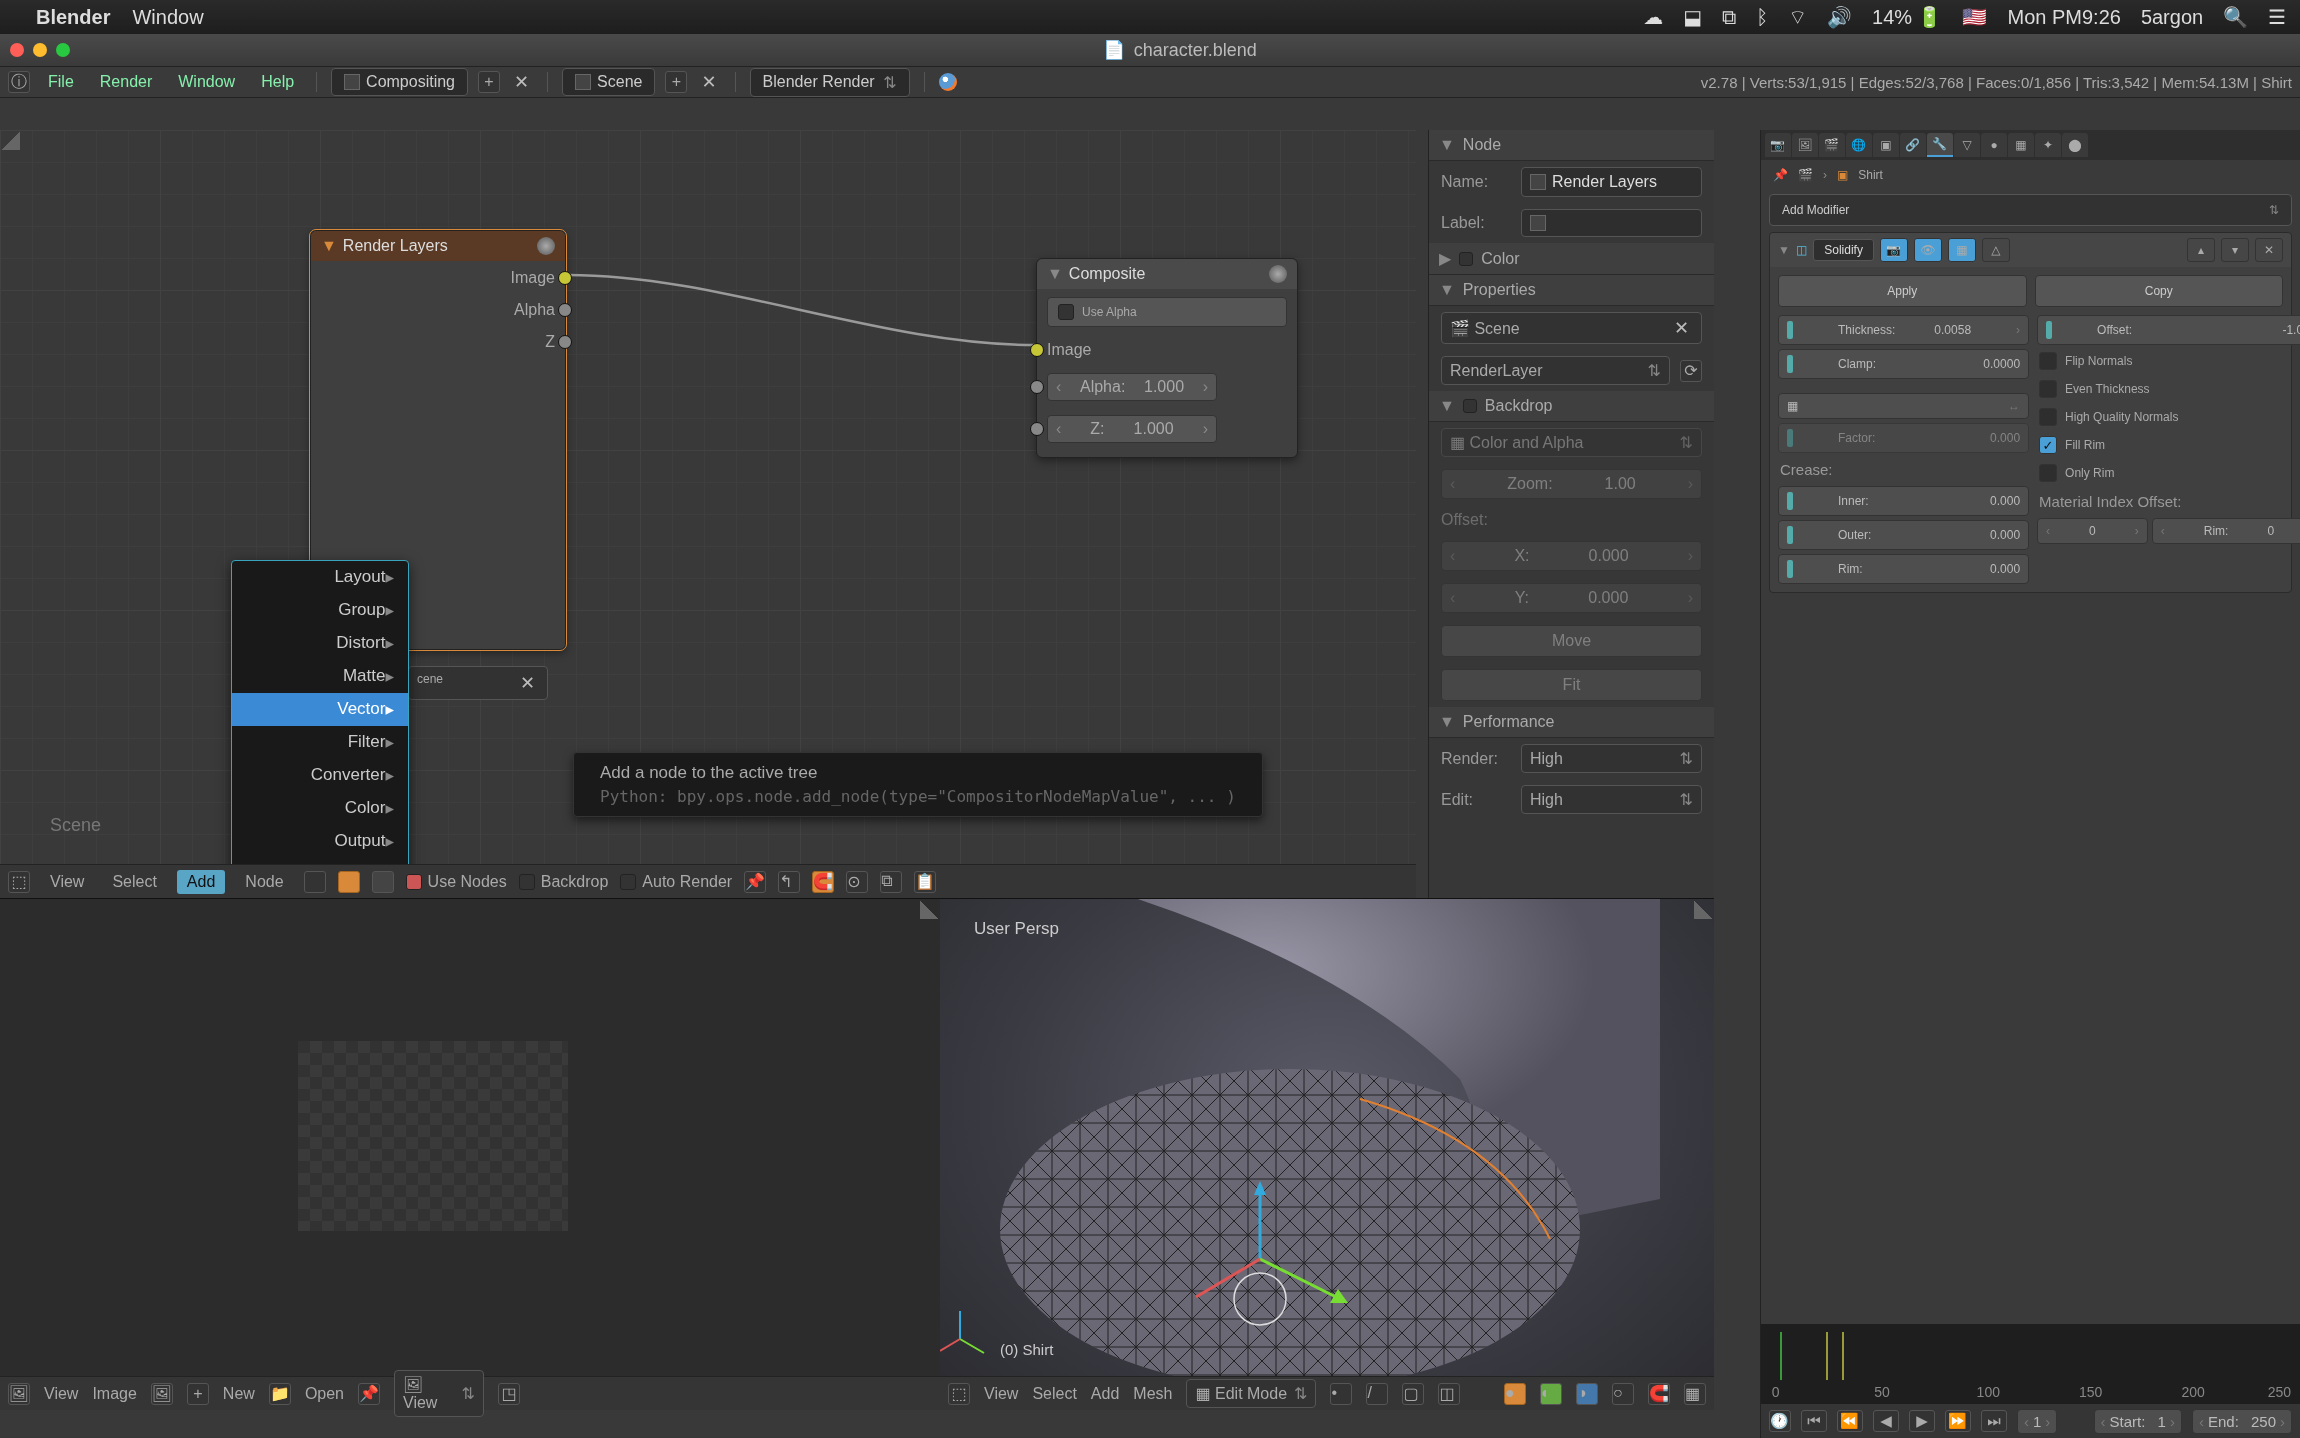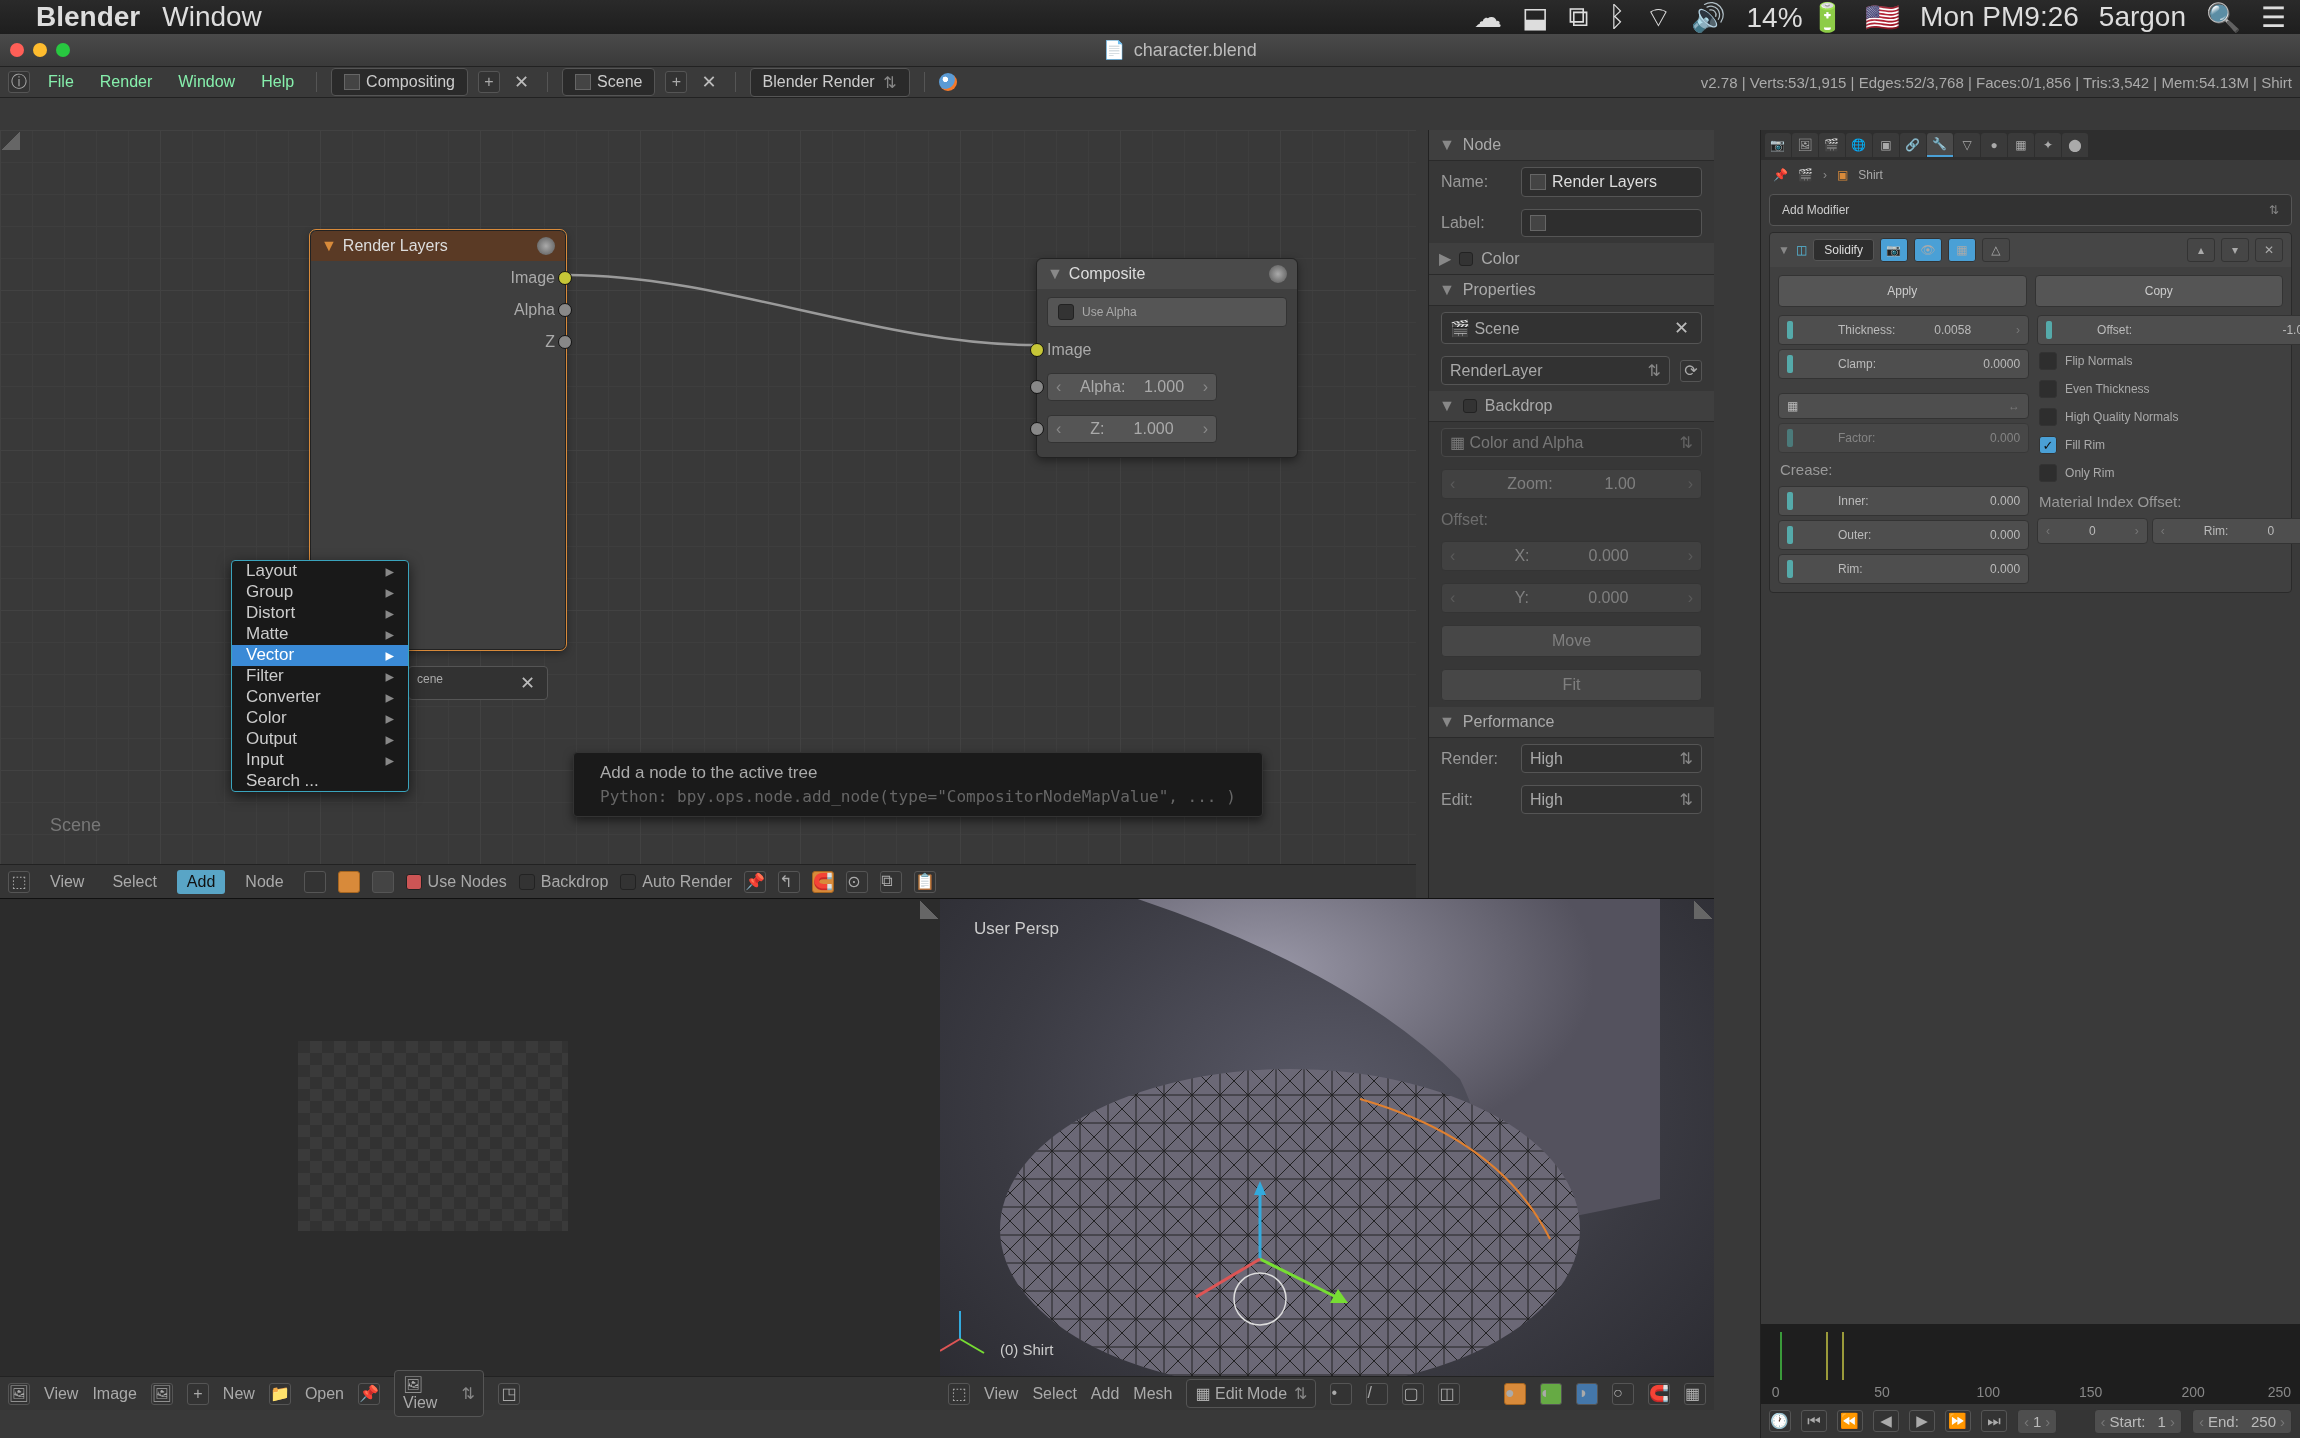--- a/index.html
+++ b/index.html
@@ -14,21 +14,21 @@
   user-select: none;
 }
 .macmenu {
   height: 34px;
   background: linear-gradient(#2a2a2a,#1e1e1e);
   display: flex;
   align-items: center;
   padding: 0 14px;
   gap: 22px;
   color: #ddd;
-  font-size: 28px;
+  font-size: 20px;
 }
 .macmenu .right { margin-left: auto; display:flex; gap:20px; align-items:center;}
 .macmenu .apple { font-size:22px; }
 .macmenu .bold { font-weight:600; }
 .titlebar {
   height: 32px;
   background: linear-gradient(#4a4a4a,#3a3a3a);
   display:flex; align-items:center; padding:0 10px;
 }
 .traffic { display:flex; gap:9px; }
@@ -90,21 +90,21 @@
 .fieldrow .arrows{color:#888;}
 .checkrow{display:flex;align-items:center;gap:8px;background:#555;border-radius:4px;padding:6px 10px;border:1px solid #333;}
 .checkbox{width:16px;height:16px;border:1px solid #222;background:#333;border-radius:3px;}
 svg.wire{position:absolute;left:0;top:0;pointer-events:none;}
 .addmenu {
   position:absolute; left:231px; top:430px; width:178px;
   background:#191919; border:1px solid #3aa4bd; border-radius:4px;
   box-shadow:0 4px 14px rgba(0,0,0,.6);
   font-size:17px;
 }
-.addmenu .row{padding:0 14px;display:flex;justify-content:space-between;color:#ccc;}
+.addmenu .row{padding:6px 14px;display:flex;justify-content:flex-end;color:#ccc;}
 .addmenu .row .arr{color:#888;}
 .addmenu .row.active{background:#3a8ad6;color:#fff;}
 .addmenu .row.active .arr{color:#fff;}
 .submenu{
   position:absolute; left:408px; top:558px; width:212px;
   background:#191919; border:1px solid #3aa4bd; border-radius:4px;
   box-shadow:0 4px 14px rgba(0,0,0,.6);
   font-size:17px;
 }
 .submenu .row{padding:7px 20px;color:#ccc;}

